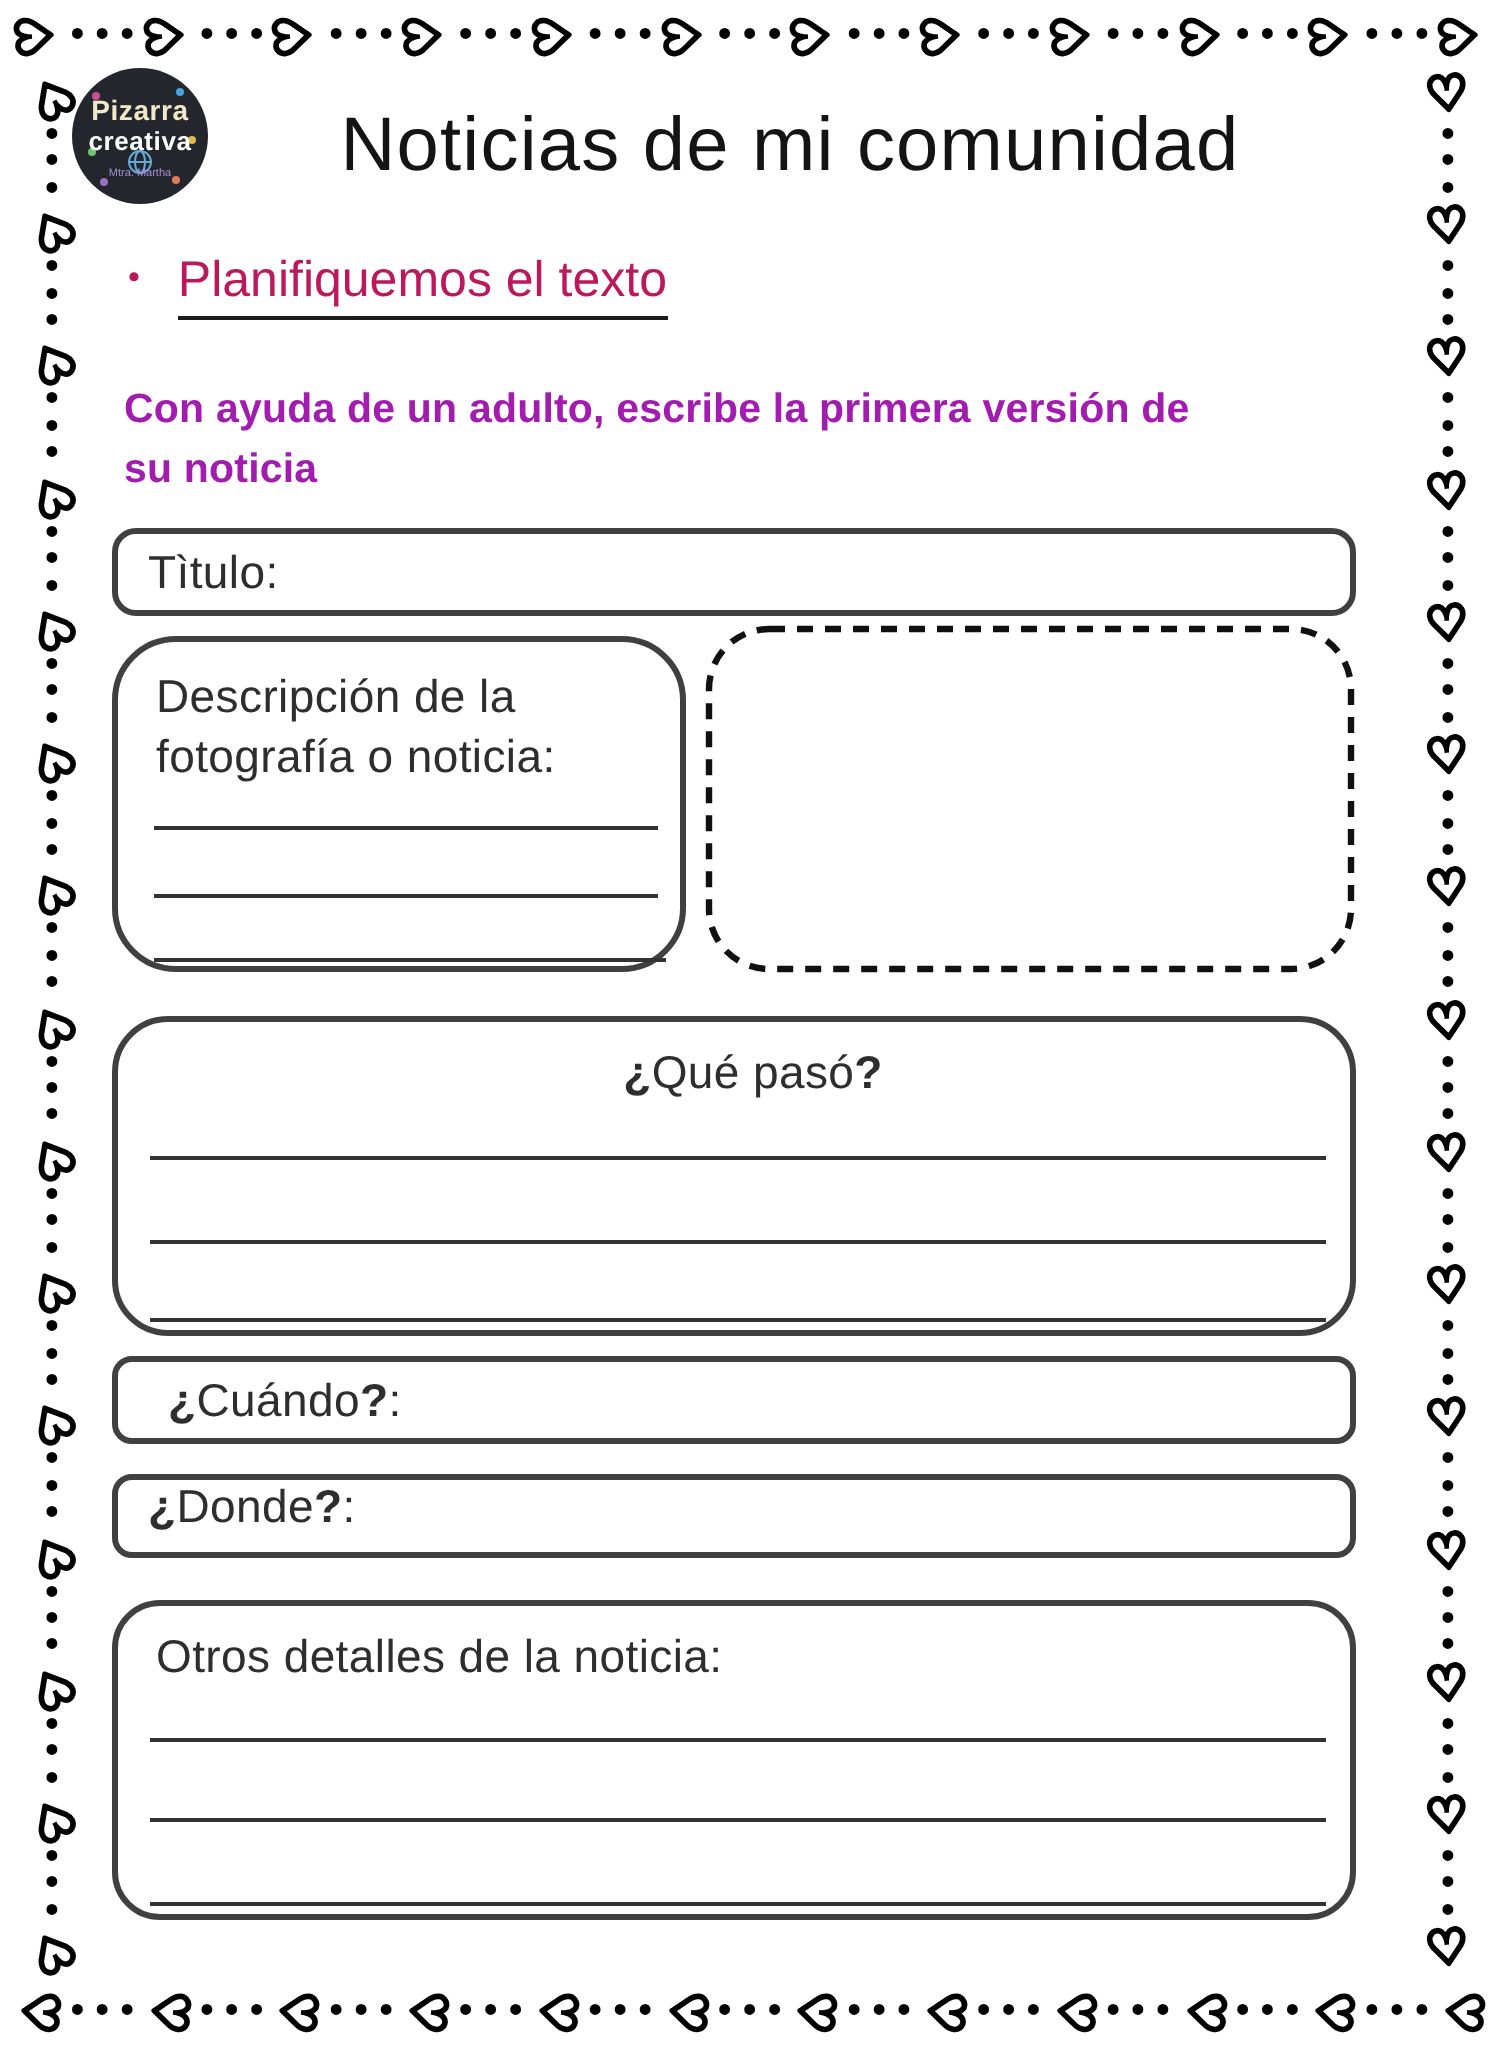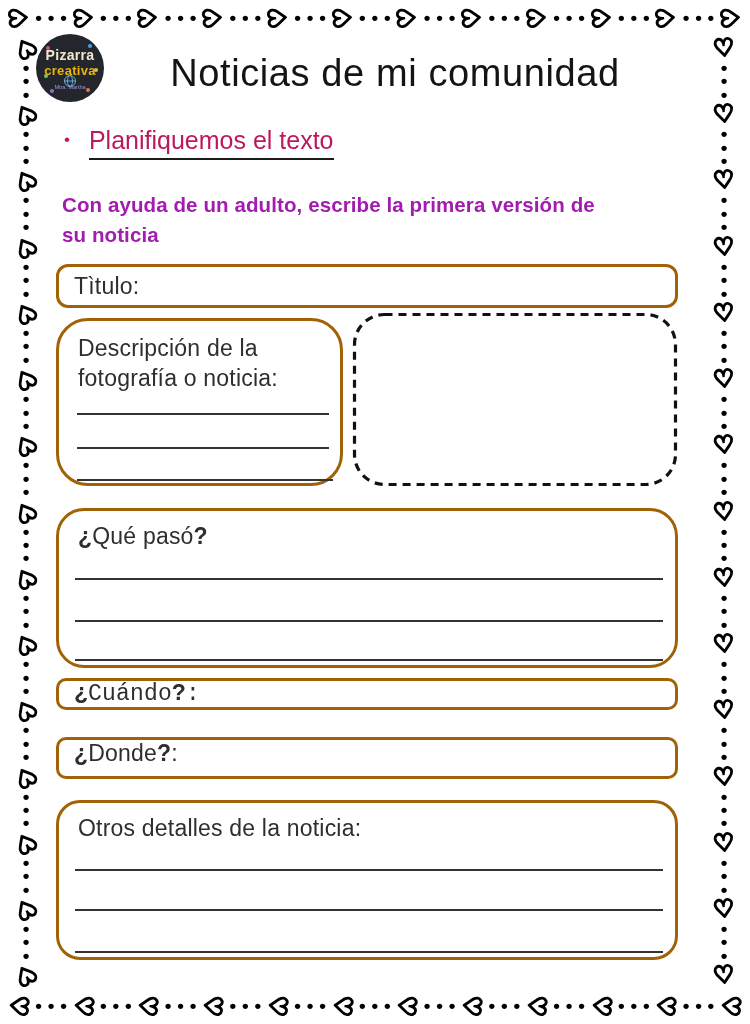--- a/index.html
+++ b/index.html
@@ -86,39 +86,39 @@
     font-size: 20.5px;
     font-weight: 700;
     line-height: 1.44;
     letter-spacing: 0.1px;
     color: #a21caf;
   }
 
   
   .box {
     position: absolute;
-    border: 3px solid #a16207;
+    border: 3px solid #404040;
     background: #fff;
     box-sizing: border-box;
   }
   .label {
     color: #2e2e2e;
     font-size: 23px;
     letter-spacing: 0.2px;
   }
   .label .bold-seg { font-weight: 700; }
 
   .box-titulo { left: 56px; top: 264px; width: 622px; height: 44px; border-radius: 12px;
                 display: flex; align-items: center; padding-left: 15px; }
   .box-desc   { left: 56px; top: 318px; width: 287px; height: 168px; border-radius: 32px; }
   .box-desc .label { display: block; width: 235px; padding: 13px 0 0 19px; line-height: 1.3; }
-  .box-quepaso { left: 56px; top: 508px; width: 622px; height: 160px; border-radius: 28px; }
+  .box-quepaso { left: 56px; top: 508px; width: 622px; height: 160px; border-radius: 28px; text-align: center; }
   .box-quepaso .label { display: block; padding: 12px 0 0 19px; }
-  .box-cuando { left: 56px; top: 678px; width: 622px; height: 32px; border-radius: 10px;
-                display: flex; align-items: center; padding-left: 15px; font-family: Liberation Mono, monospace; }
+  .box-cuando { left: 56px; top: 678px; width: 622px; height: 44px; border-radius: 10px;
+                display: flex; align-items: center; padding-left: 25px; }
   .box-donde  { left: 56px; top: 737px; width: 622px; height: 42px; border-radius: 10px;
                 display: flex; align-items: flex-start; padding-left: 15px; }
   .box-otros  { left: 56px; top: 800px; width: 622px; height: 160px; border-radius: 24px; }
   .box-otros .label { display: block; padding: 12px 0 0 19px; }
 
   .box-dashed {
     position: absolute;
     left: 352px; top: 312px;
     width: 326px; height: 175px;
   }
@@ -348,21 +348,21 @@
     </div>
 
   <div class="logo">
     <span class="speck" style="left:10px;top:12px;width:4px;height:4px;background:#e857a0"></span>
     <span class="speck" style="left:52px;top:10px;width:4px;height:4px;background:#4db8ff"></span>
     <span class="speck" style="left:58px;top:34px;width:4px;height:4px;background:#ffd24d"></span>
     <span class="speck" style="left:8px;top:40px;width:4px;height:4px;background:#7be37b"></span>
     <span class="speck" style="left:14px;top:55px;width:4px;height:4px;background:#b07be3"></span>
     <span class="speck" style="left:50px;top:54px;width:4px;height:4px;background:#ff8a5c"></span>
     <div class="logo-l1" style="color:#f2e8c9">Pizarra</div>
-    <div class="logo-l2" style="color:#eab308">creativa</div>
+    <div class="logo-l2" style="color:#ffffff">creativa</div>
     <svg class="logo-globe" width="14" height="14" viewBox="0 0 14 14">
       <circle cx="7" cy="7" r="5.5" fill="none" stroke="#6db8e8" stroke-width="1"></circle>
       <ellipse cx="7" cy="7" rx="2.5" ry="5.5" fill="none" stroke="#6db8e8" stroke-width="1"></ellipse>
       <line x1="1.5" y1="7" x2="12.5" y2="7" stroke="#6db8e8" stroke-width="1"></line>
     </svg>
     <div class="logo-byline" style="color:#a98fd6">Mtra. Martha</div>
   </div>
 
   <h1 class="title">Noticias de mi comunidad</h1>
 

